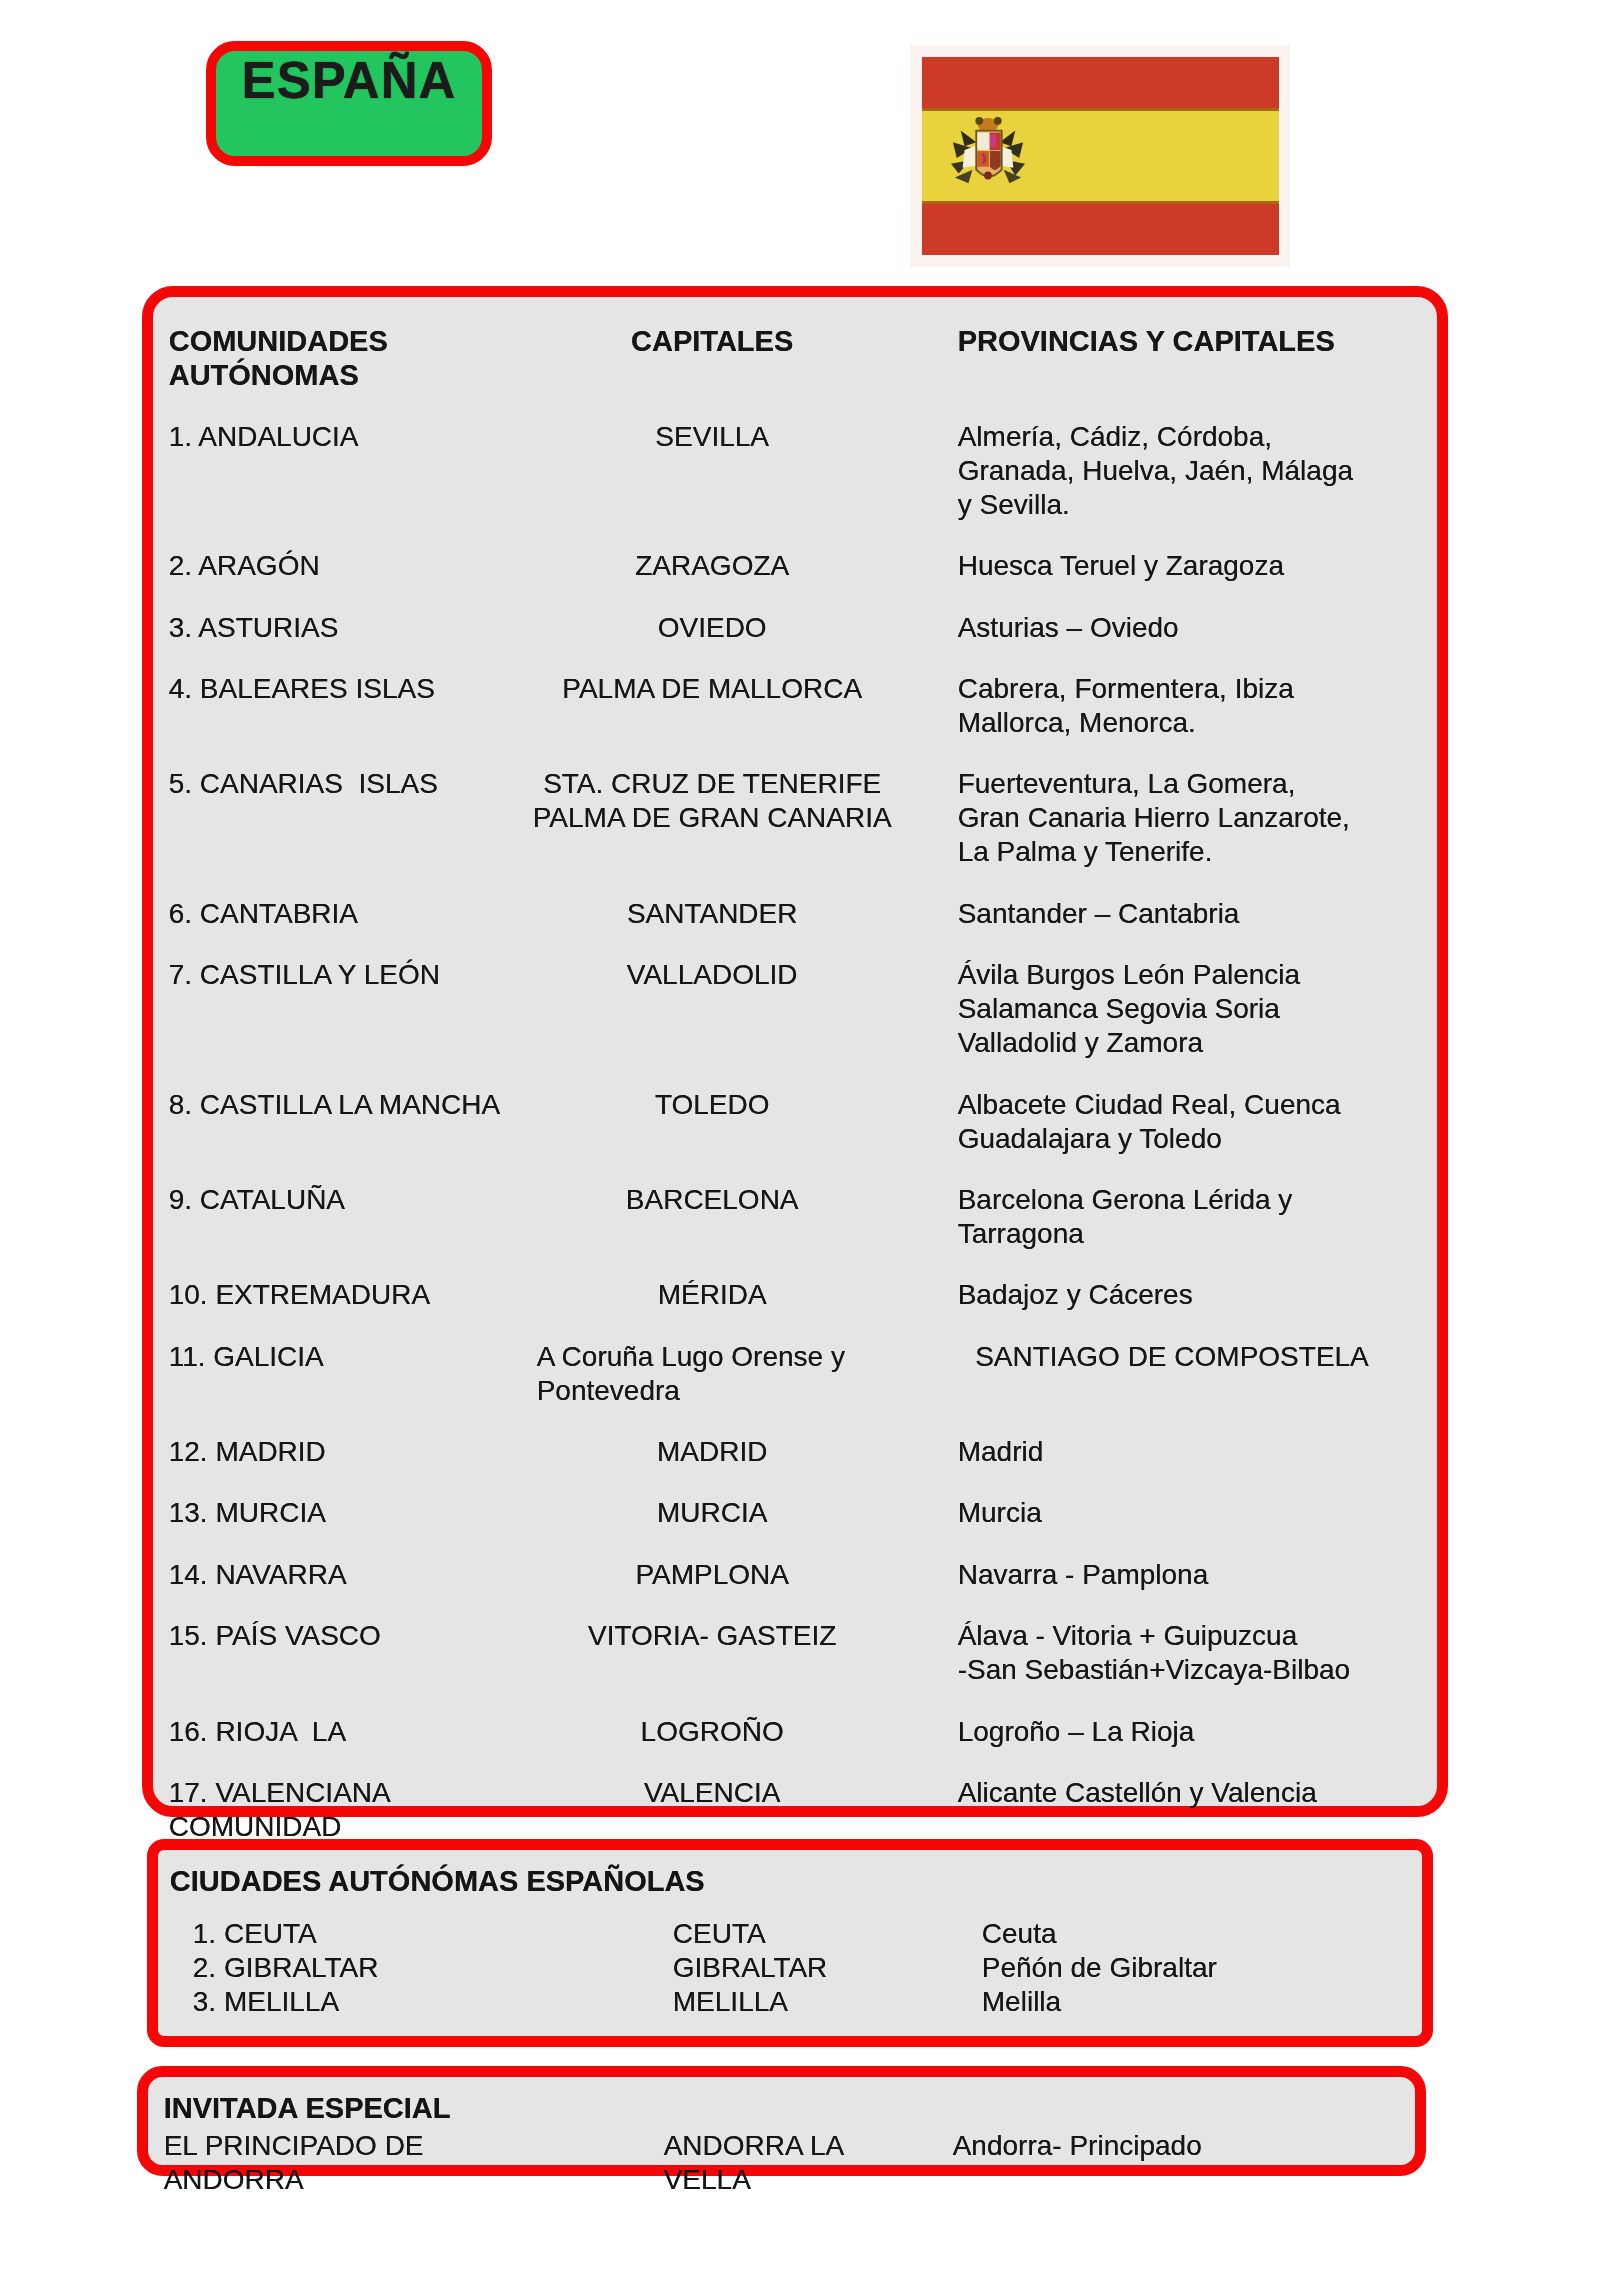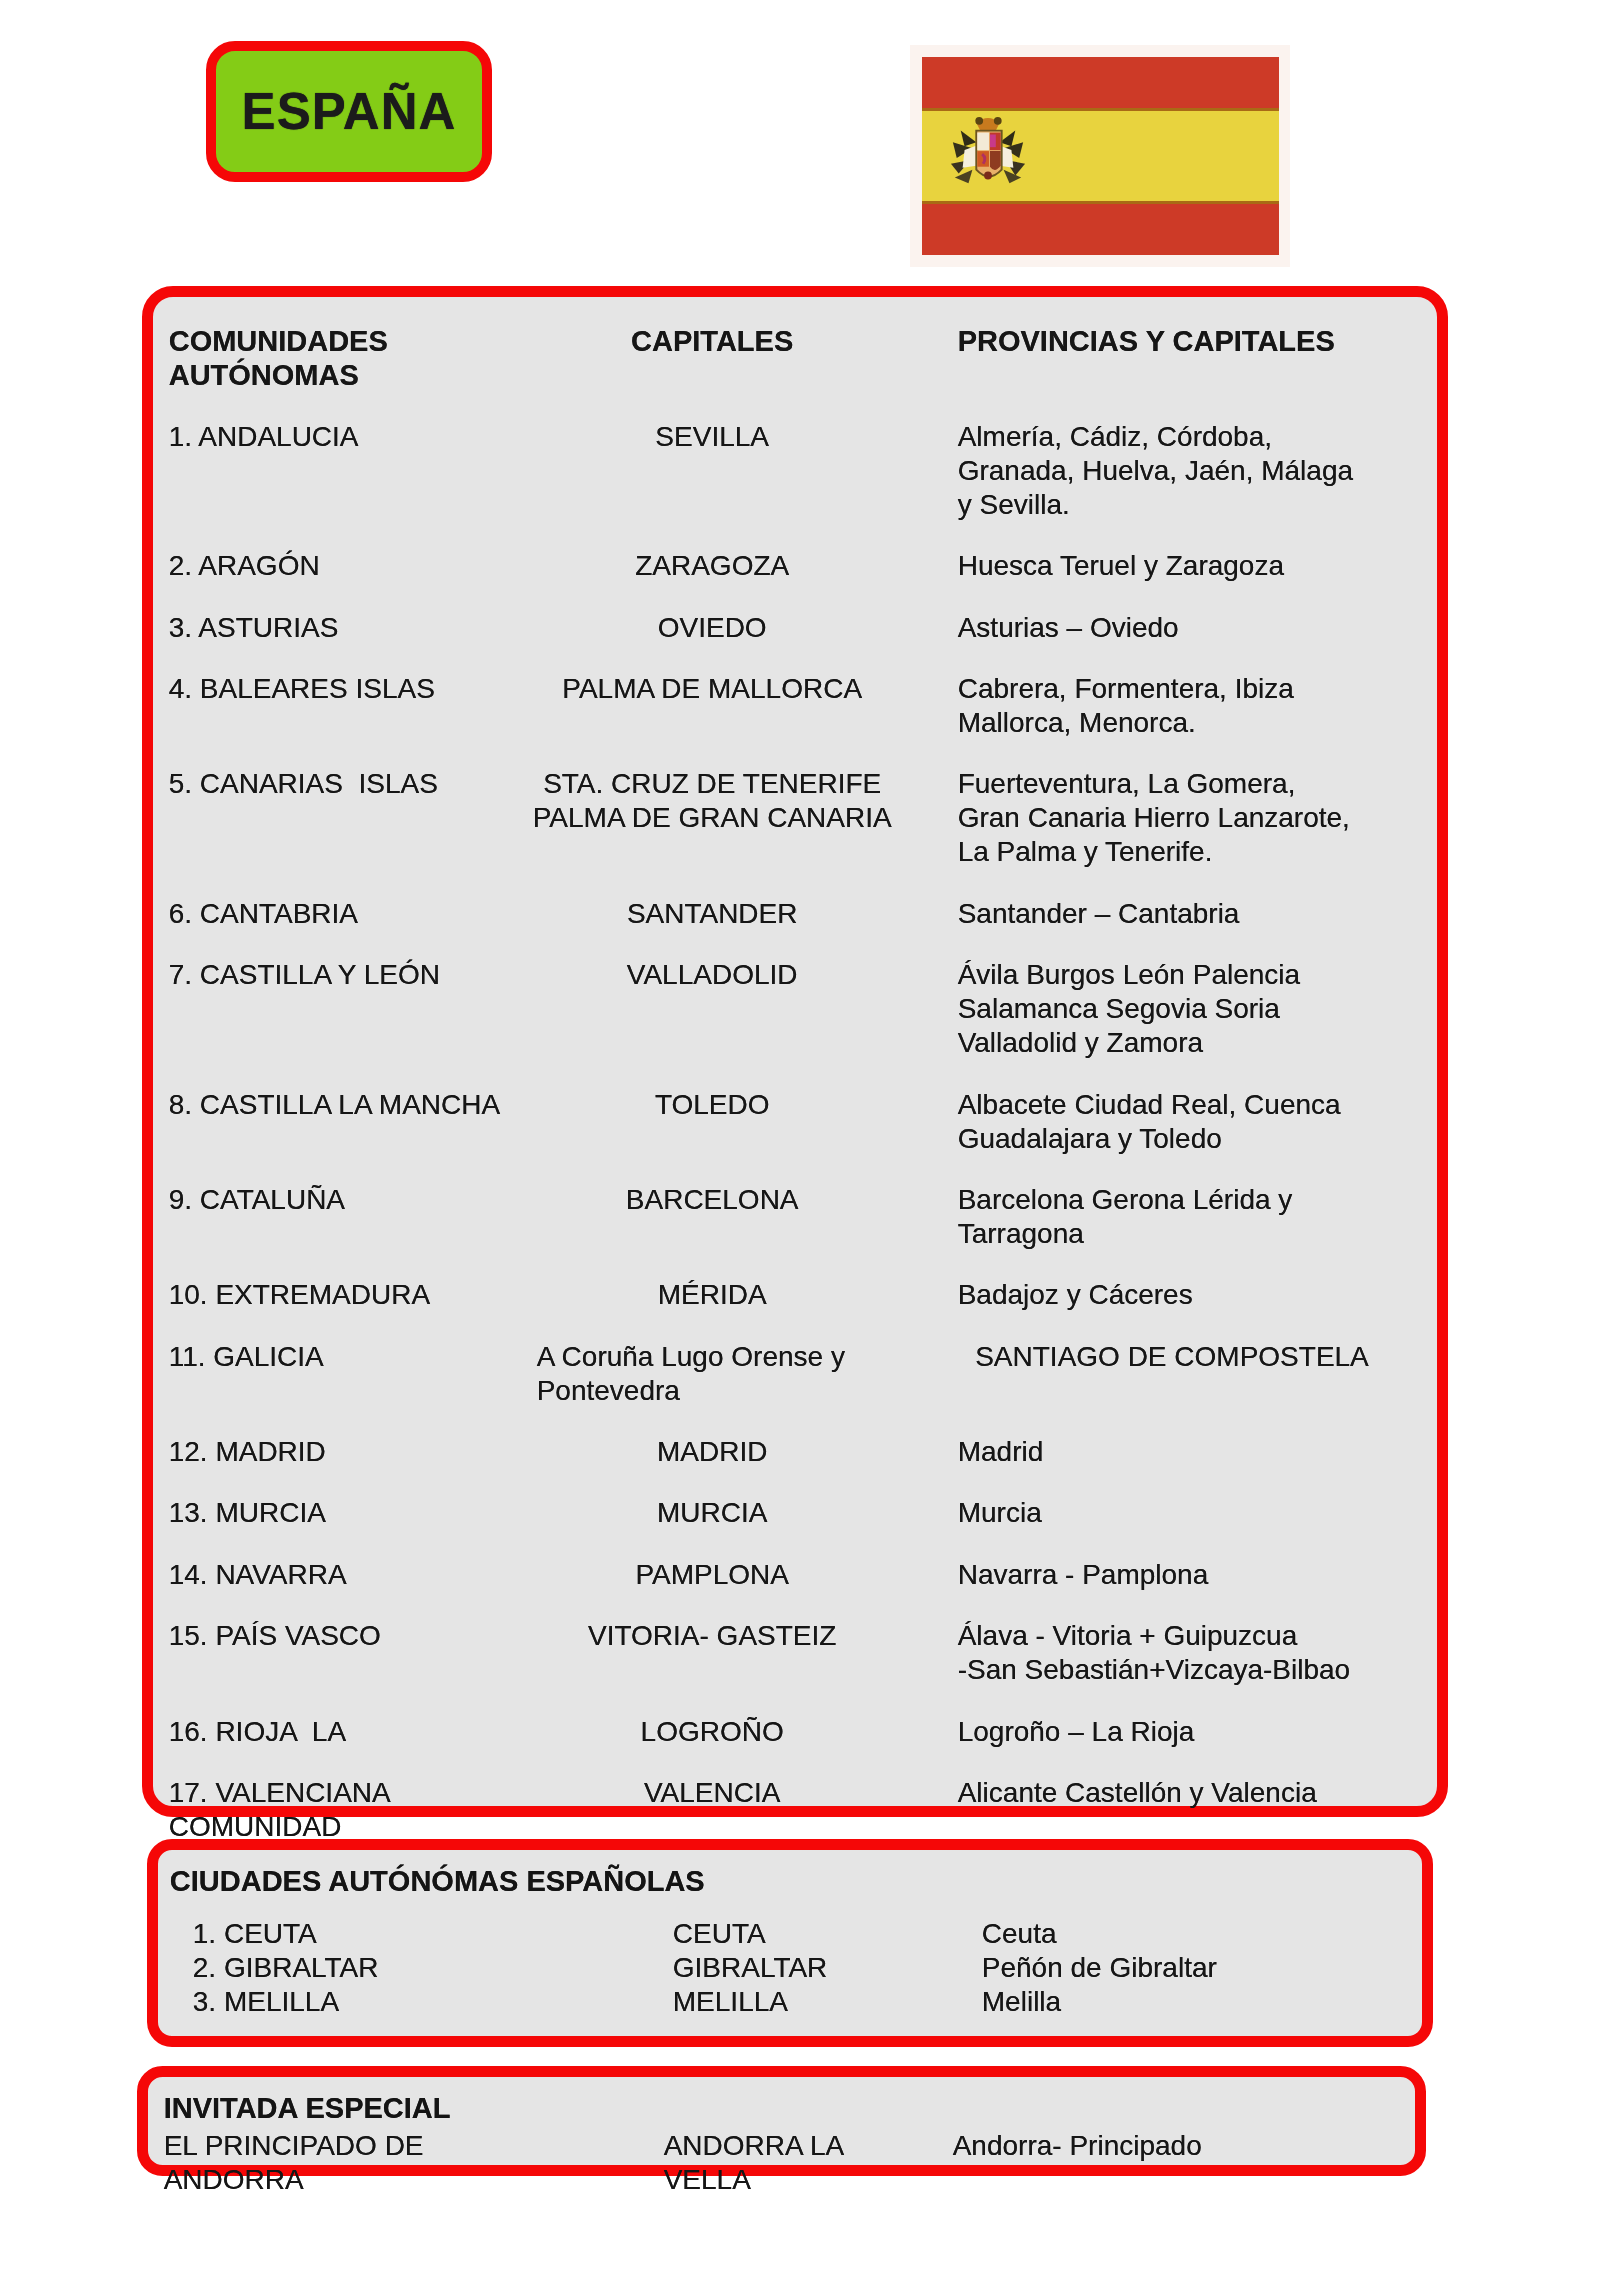--- a/index.html
+++ b/index.html
@@ -4,23 +4,23 @@
 <style>
   html,body{margin:0;padding:0;background:#ffffff;}
   .page{
     position:relative;width:1621px;height:2292px;background:#ffffff;
     font-family:"Liberation Sans", sans-serif;color:#141414;overflow:hidden;
   }
   .doc-text{ text-shadow:0 0 0.6px rgba(20,20,20,0.85); }
 
   
   .title-box{
-    position:absolute;left:206px;top:41px;width:286px;height:141px;
-    border:10.8px solid #f50707;border-radius:29px;background:#84cc16;
-    display:flex;align-items:center;justify-content:center;box-sizing:border-box;
+    position:absolute;left:206px;top:41px;width:286px;height:125px;
+    border:10.8px solid #f50707;border-radius:29px;background:#22c55e;
+    display:flex;justify-content:center;box-sizing:border-box;
   }
   .title-box .title-text{
     font-size:51px;font-weight:bold;letter-spacing:1px;color:#1b1b1b;
     text-shadow:0 0 1px #1b1b1b;
   }
 
   
   .flag-wrap{
     position:absolute;left:910px;top:45px;width:380px;height:222px;
     background:#fbf3ef;display:flex;align-items:center;justify-content:center;
@@ -34,21 +34,21 @@
   .flag .yellow-mid{flex:1;background:#e8d33e;position:relative;}
   .flag .red-bottom{height:26%;background:#cd3a27;border-top:3.9px solid #a96a15;}
   .flag .coat{position:absolute;left:25.5px;top:3.9px;width:82px;height:80px;}
 
   
   .rbox{
     position:absolute;background:#e5e5e5;border:11.8px solid #f50707;
     border-radius:31px;box-sizing:border-box;
   }
   .main-box{left:142px;top:286px;width:1306px;height:1531px;padding:27.4px 15.7px 0;}
-  .cities-box{left:147px;top:1839px;width:1286px;height:208px;padding:13.7px 11.8px 0;border-radius:25px;}
+  .cities-box{left:147px;top:1839px;width:1286px;height:208px;padding:13.7px 11.8px 0;border-radius:17px;}
   .special-box{left:137px;top:2066px;width:1289px;height:110px;padding:13.7px 15.7px 0;border-radius:25.5px;}
 
   .trow{display:grid;grid-template-columns:333px 421px 1fr;}
   .main-box .trow{margin-bottom:27.4px;}
   .cell{font-size:28px;line-height:34px;color:#161616;}
   .c1{white-space:pre-wrap;}
   .c2{text-align:center;white-space:pre-line;}
   .c3{padding-left:35px;white-space:pre-line;}
   .hdr .cell, .box-title{font-weight:bold;font-size:29px;line-height:34px;}
   .main-box .hdr{margin-bottom:27.4px;}

